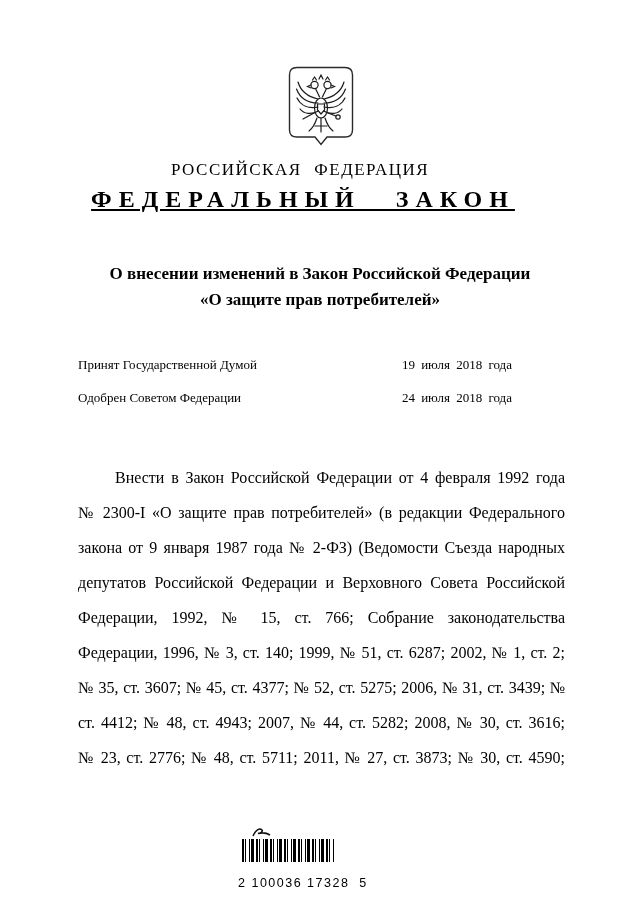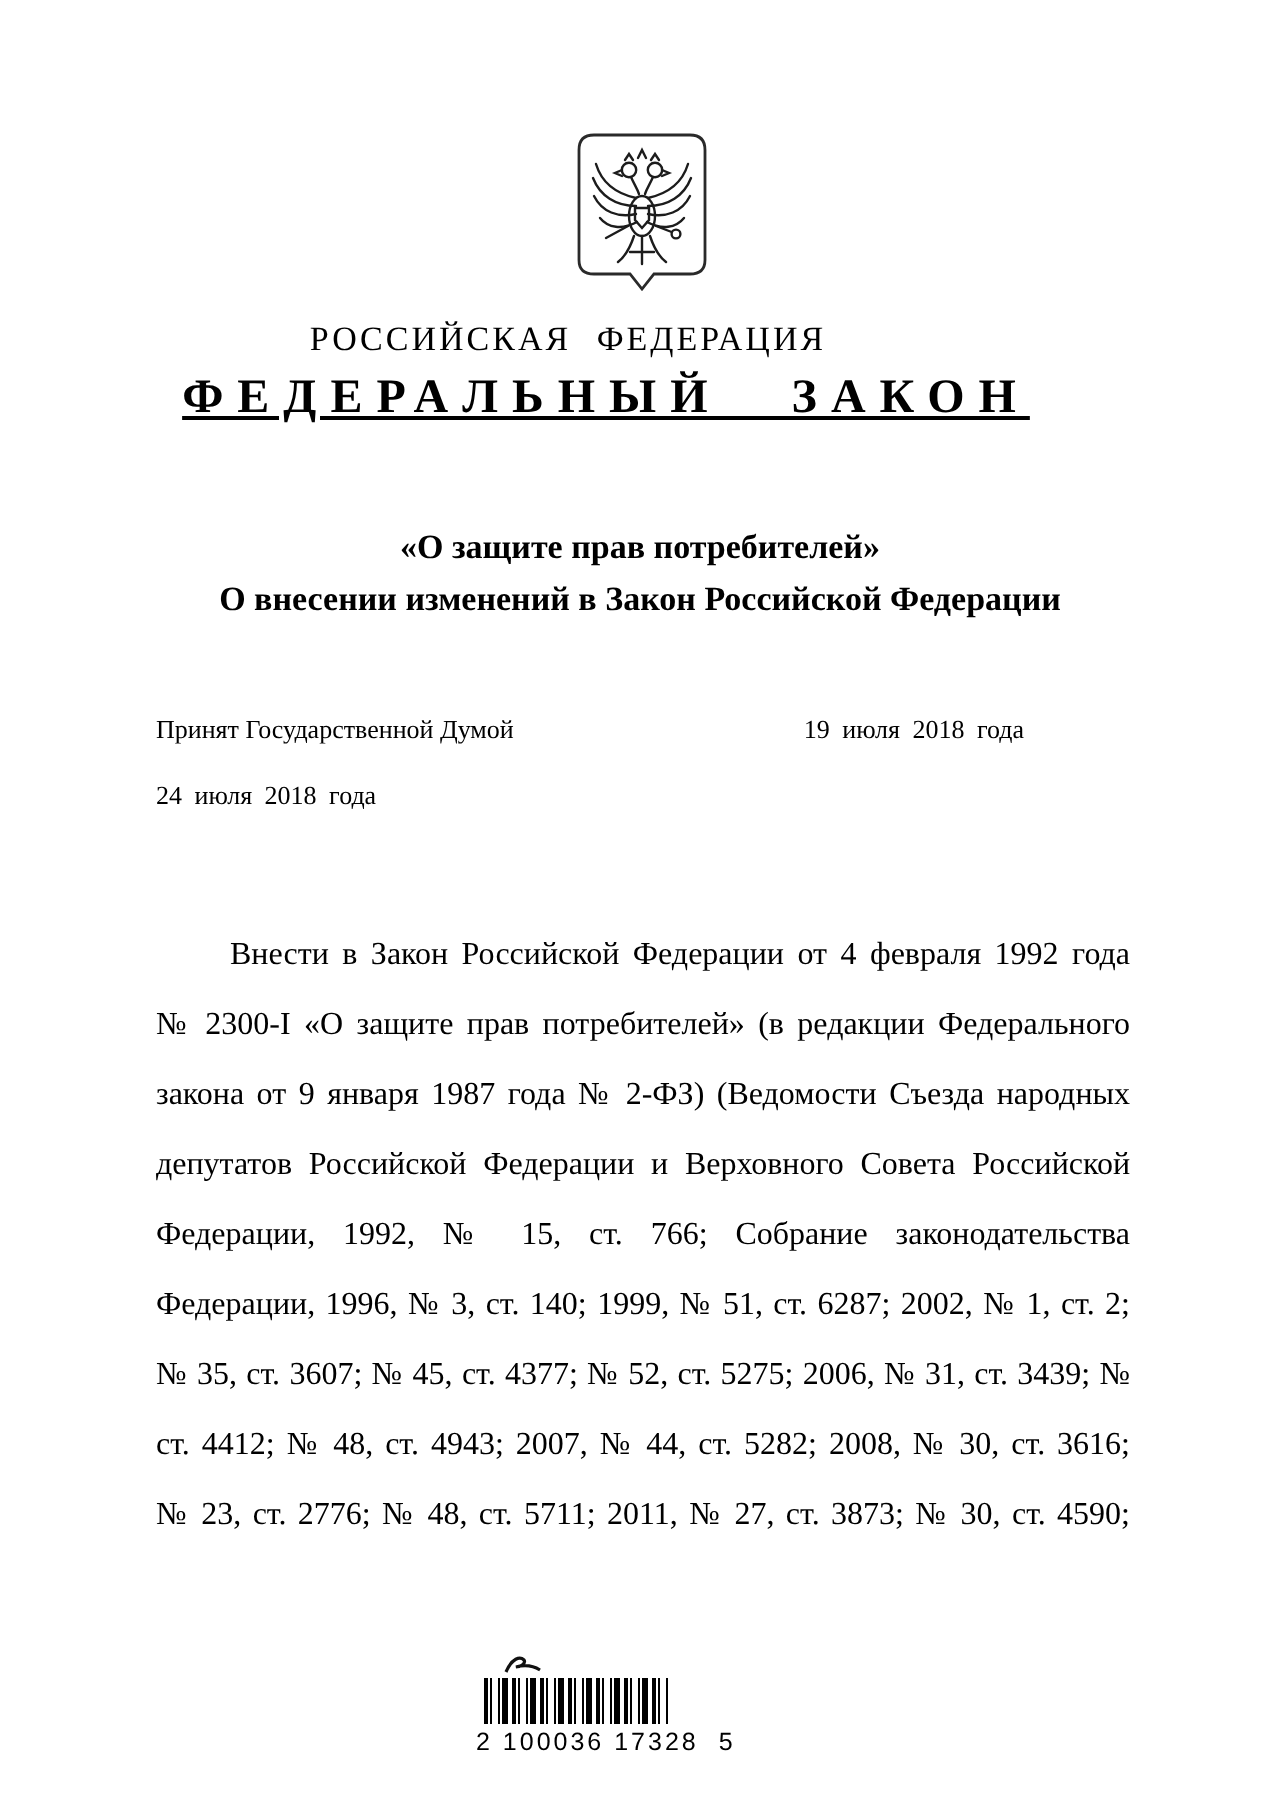--- a/index.html
+++ b/index.html
@@ -25,20 +25,21 @@
   
   .country {
     position: absolute;
     top: 160px;
     left: 0;
     width: 568px;
     text-align: center;
     font-size: 17px;
     letter-spacing: 1.5px;
     word-spacing: 7px;
+    padding-left: 16px;
   }
   .doc-type {
     position: absolute;
     top: 186px;
     left: 0;
     width: 606px;
     text-align: center;
     font-size: 24px;
     font-weight: bold;
     letter-spacing: 7px;
@@ -118,21 +119,21 @@
       #000 0px, #000 2px,
       #fff 2px, #fff 3px,
       #000 3px, #000 4px,
       #fff 4px, #fff 7px,
       #000 7px, #000 8px,
       #fff 8px, #fff 9px,
       #000 9px, #000 12px,
       #fff 12px, #fff 14px);
   }
   .digits {
-    margin-top: 2px;
+    margin-top: 14px;
     font-family: "Liberation Sans", sans-serif;
     font-size: 12.5px;
     letter-spacing: 1.5px;
     white-space: pre;
   }
 </style>
 </head>
 <body>
 
 <div class="page">
@@ -166,30 +167,31 @@
       <path d="M26 47 L15 53"></path>
       <path d="M40 47 L47.8 50"></path>
       <circle cx="50" cy="51" r="2.2"></circle>
     </g>
   </svg>
 
   <div class="country">РОССИЙСКАЯ ФЕДЕРАЦИЯ</div>
   <div class="doc-type">ФЕДЕРАЛЬНЫЙ ЗАКОН</div>
 
   <div class="title">
+    <div>О внесении изменений в Закон Российской Федерации</div>
     <div>«О защите прав потребителей»</div>
-    <div>О внесении изменений в Закон Российской Федерации</div>
   </div>
 
   <div class="adoption">
     <div class="adoption-row">
       <span class="label">Принят Государственной Думой</span>
       <span class="date">19 июля 2018 года</span>
     </div>
     <div class="adoption-row">
+      <span class="label">Одобрен Советом Федерации</span>
       <span class="date">24 июля 2018 года</span>
     </div>
   </div>
 
   <div class="article">
     <div class="body-line first">Внести в Закон Российской Федерации от 4 февраля 1992 года</div>
     <div class="body-line">№ 2300-I «О защите прав потребителей» (в редакции Федерального</div>
     <div class="body-line">закона от 9 января 1987 года № 2-ФЗ) (Ведомости Съезда народных</div>
     <div class="body-line">депутатов Российской Федерации и Верховного Совета Российской</div>
     <div class="body-line">Федерации, 1992, № 15, ст. 766; Собрание законодательства Российской</div>

